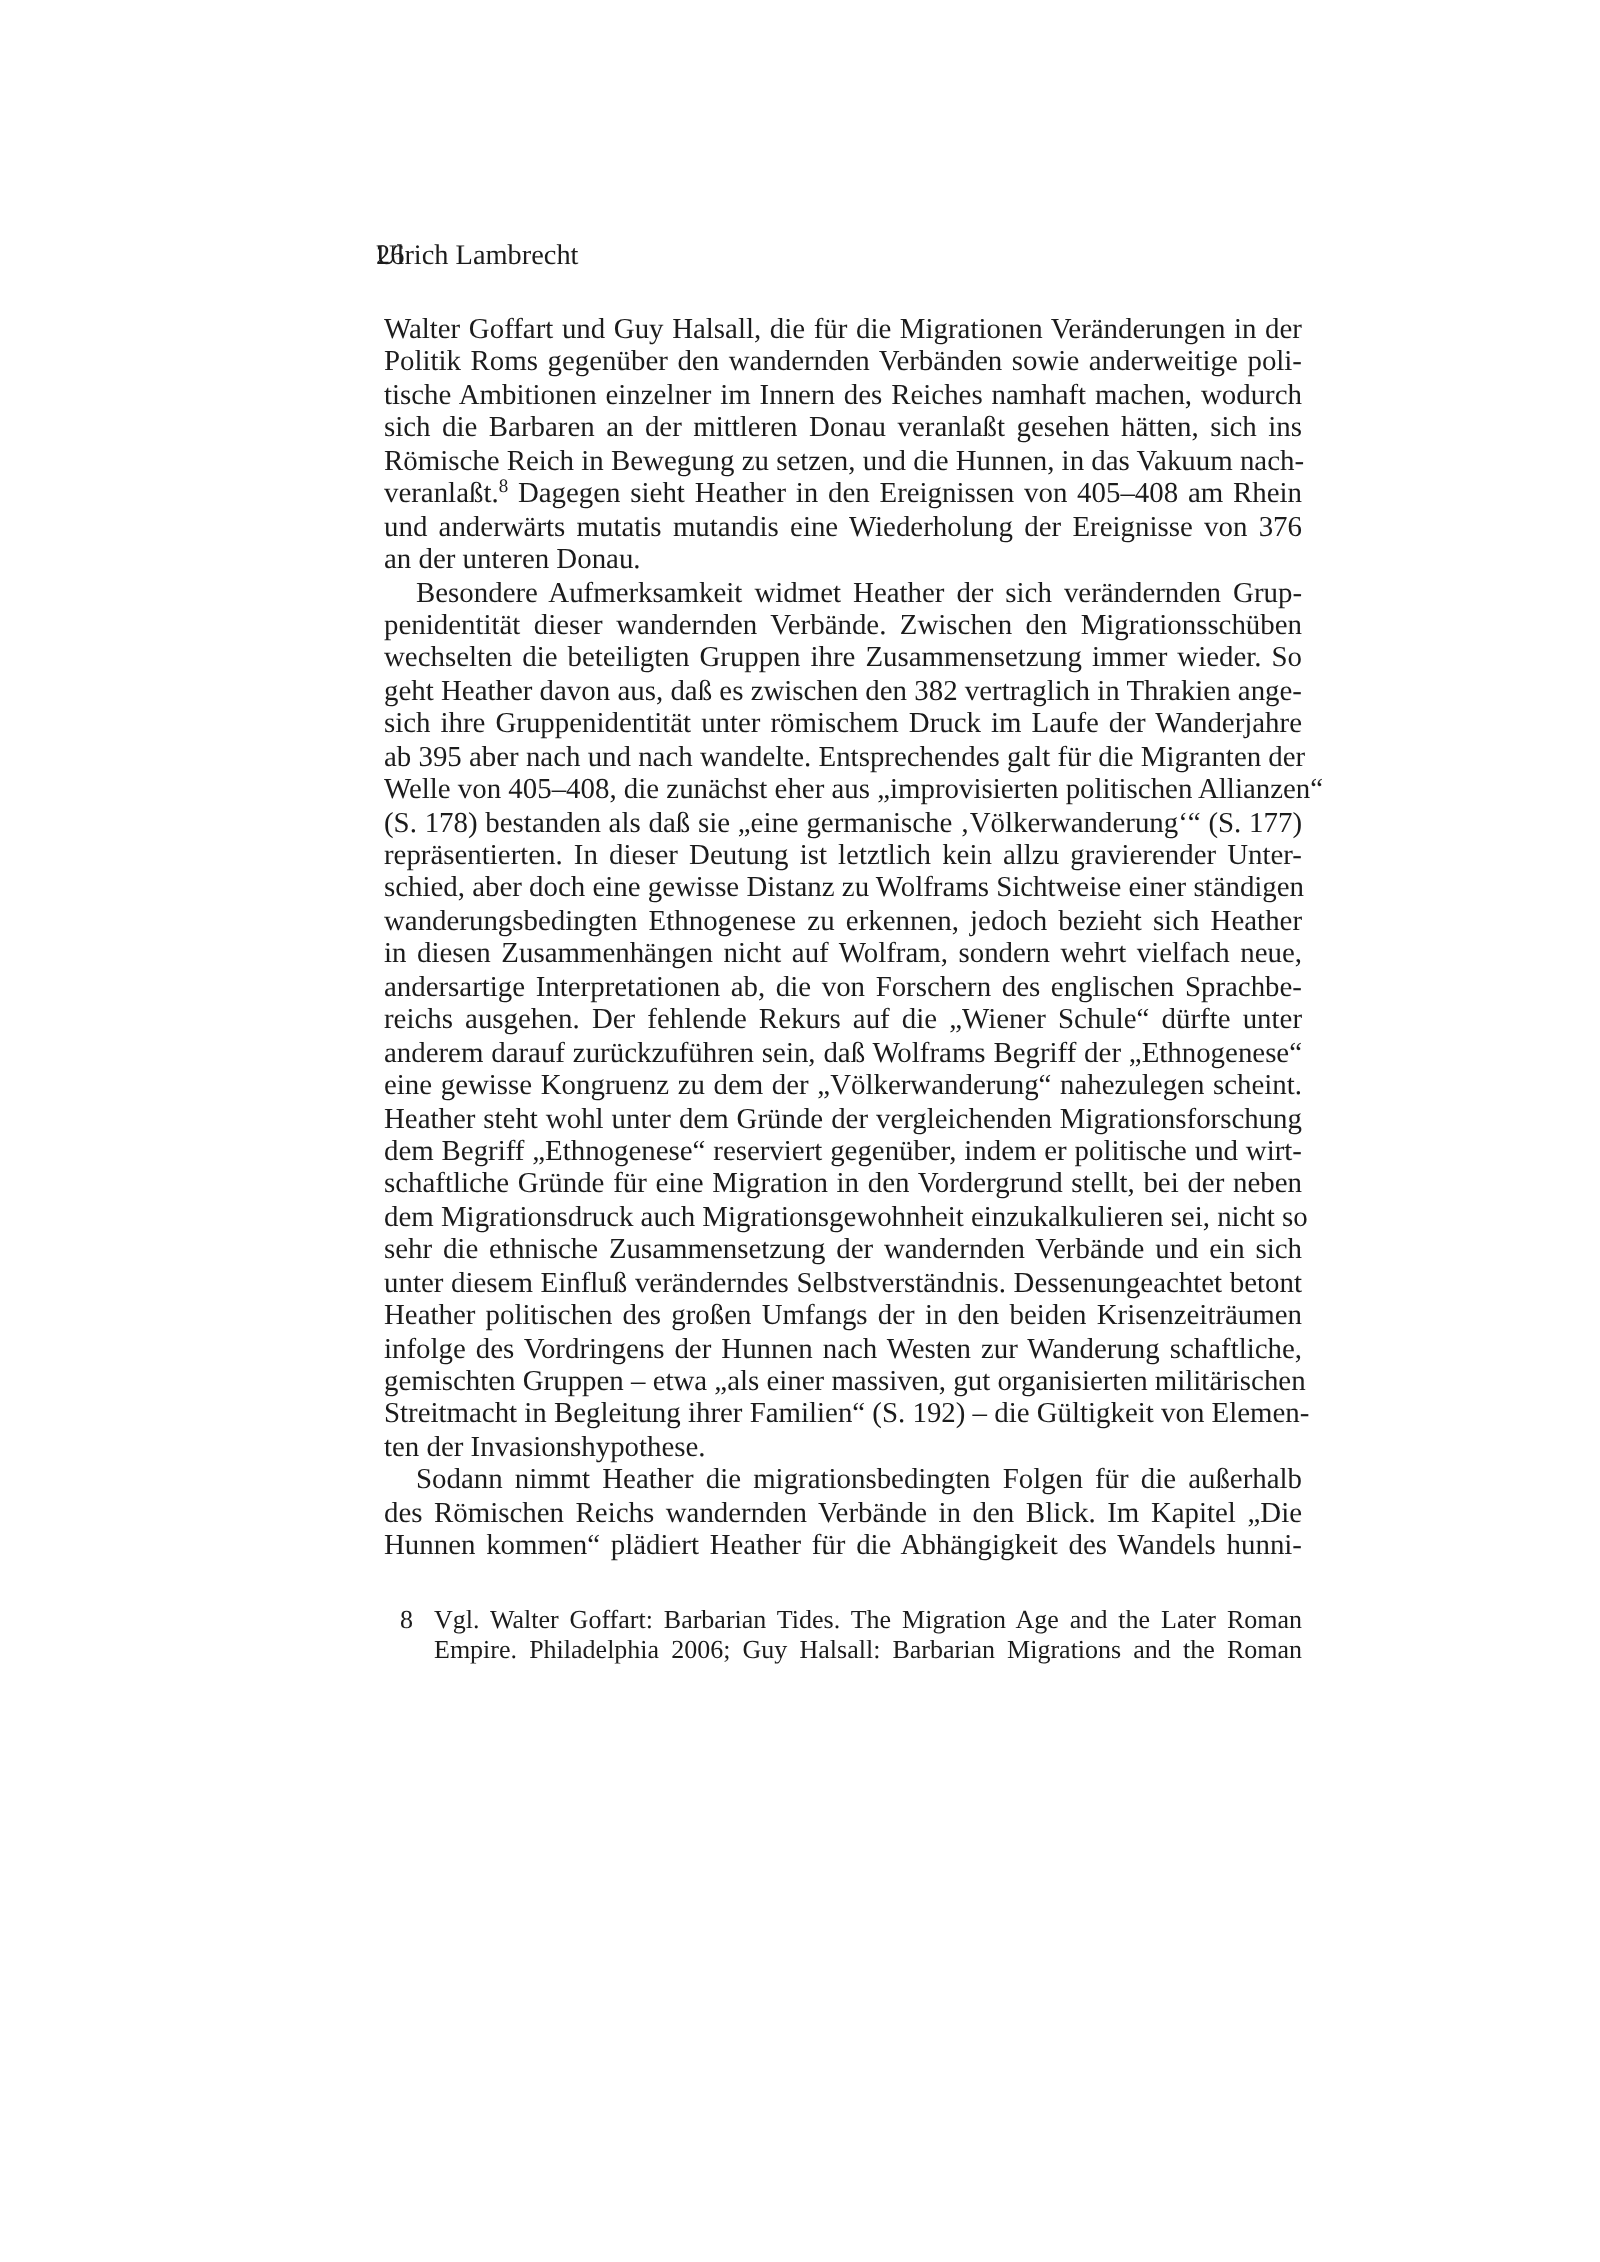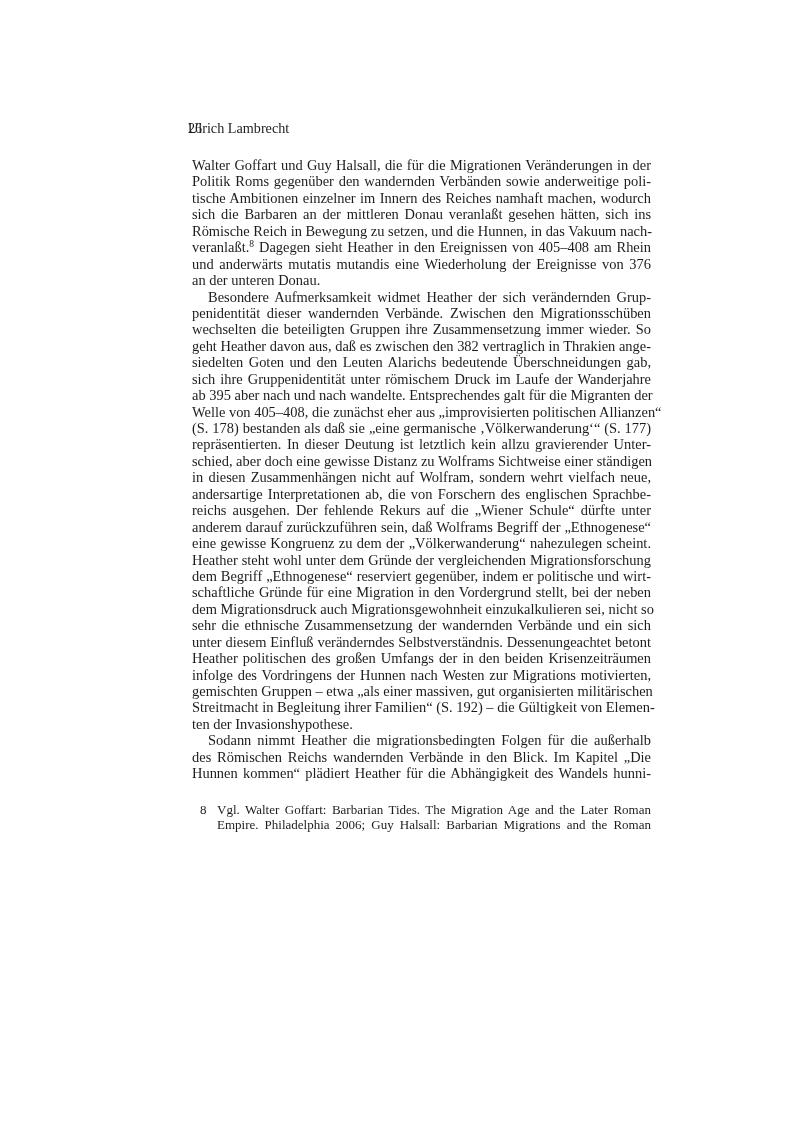--- a/index.html
+++ b/index.html
@@ -114,40 +114,40 @@
     <span class="line"><span>veranlaßt.</span><sup class="fnref">8</sup><span> Dagegen sieht Heather in den Ereignissen von 405–408 am Rhein</span></span>
     <span class="line">und anderwärts mutatis mutandis eine Wiederholung der Ereignisse von 376</span>
     <span class="line last">an der unteren Donau.</span>
   </p>
 
   <p>
     <span class="line indent">Besondere Aufmerksamkeit widmet Heather der sich verändernden Grup-</span>
     <span class="line">penidentität dieser wandernden Verbände. Zwischen den Migrationsschüben</span>
     <span class="line">wechselten die beteiligten Gruppen ihre Zusammensetzung immer wieder. So</span>
     <span class="line">geht Heather davon aus, daß es zwischen den 382 vertraglich in Thrakien ange-</span>
-    <span class="line">siedelten Goten und den Leuten Alarichs bedeutende Überschneidungen gab,</span>
     <span class="line">sich ihre Gruppenidentität unter römischem Druck im Laufe der Wanderjahre</span>
     <span class="line">ab 395 aber nach und nach wandelte. Entsprechendes galt für die Migranten der</span>
     <span class="line">Welle von 405–408, die zunächst eher aus „improvisierten politischen Allianzen“</span>
     <span class="line">(S. 178) bestanden als daß sie „eine germanische ‚Völkerwanderung‘“ (S. 177)</span>
     <span class="line">repräsentierten. In dieser Deutung ist letztlich kein allzu gravierender Unter-</span>
     <span class="line">schied, aber doch eine gewisse Distanz zu Wolframs Sichtweise einer ständigen</span>
+    <span class="line">wanderungsbedingten Ethnogenese zu erkennen, jedoch bezieht sich Heather</span>
     <span class="line">in diesen Zusammenhängen nicht auf Wolfram, sondern wehrt vielfach neue,</span>
     <span class="line">andersartige Interpretationen ab, die von Forschern des englischen Sprachbe-</span>
     <span class="line">reichs ausgehen. Der fehlende Rekurs auf die „Wiener Schule“ dürfte unter</span>
     <span class="line">anderem darauf zurückzuführen sein, daß Wolframs Begriff der „Ethnogenese“</span>
     <span class="line">eine gewisse Kongruenz zu dem der „Völkerwanderung“ nahezulegen scheint.</span>
     <span class="line">Heather steht wohl unter dem Gründe der vergleichenden Migrationsforschung</span>
     <span class="line">dem Begriff „Ethnogenese“ reserviert gegenüber, indem er politische und wirt-</span>
     <span class="line">schaftliche Gründe für eine Migration in den Vordergrund stellt, bei der neben</span>
     <span class="line">dem Migrationsdruck auch Migrationsgewohnheit einzukalkulieren sei, nicht so</span>
     <span class="line">sehr die ethnische Zusammensetzung der wandernden Verbände und ein sich</span>
     <span class="line">unter diesem Einfluß veränderndes Selbstverständnis. Dessenungeachtet betont</span>
     <span class="line">Heather politischen des großen Umfangs der in den beiden Krisenzeiträumen</span>
-    <span class="line">infolge des Vordringens der Hunnen nach Westen zur Migrations motivierten,</span>
+    <span class="line">infolge des Vordringens der Hunnen nach Westen zur Wanderung schaftliche,</span>
     <span class="line">gemischten Gruppen – etwa „als einer massiven, gut organisierten militärischen</span>
     <span class="line">Streitmacht in Begleitung ihrer Familien“ (S. 192) – die Gültigkeit von Elemen-</span>
     <span class="line last">ten der Invasionshypothese.</span>
   </p>
 
   <p>
     <span class="line indent">Sodann nimmt Heather die migrationsbedingten Folgen für die außerhalb</span>
     <span class="line">des Römischen Reichs wandernden Verbände in den Blick. Im Kapitel „Die</span>
     <span class="line">Hunnen kommen“ plädiert Heather für die Abhängigkeit des Wandels hunni-</span>
   </p>

